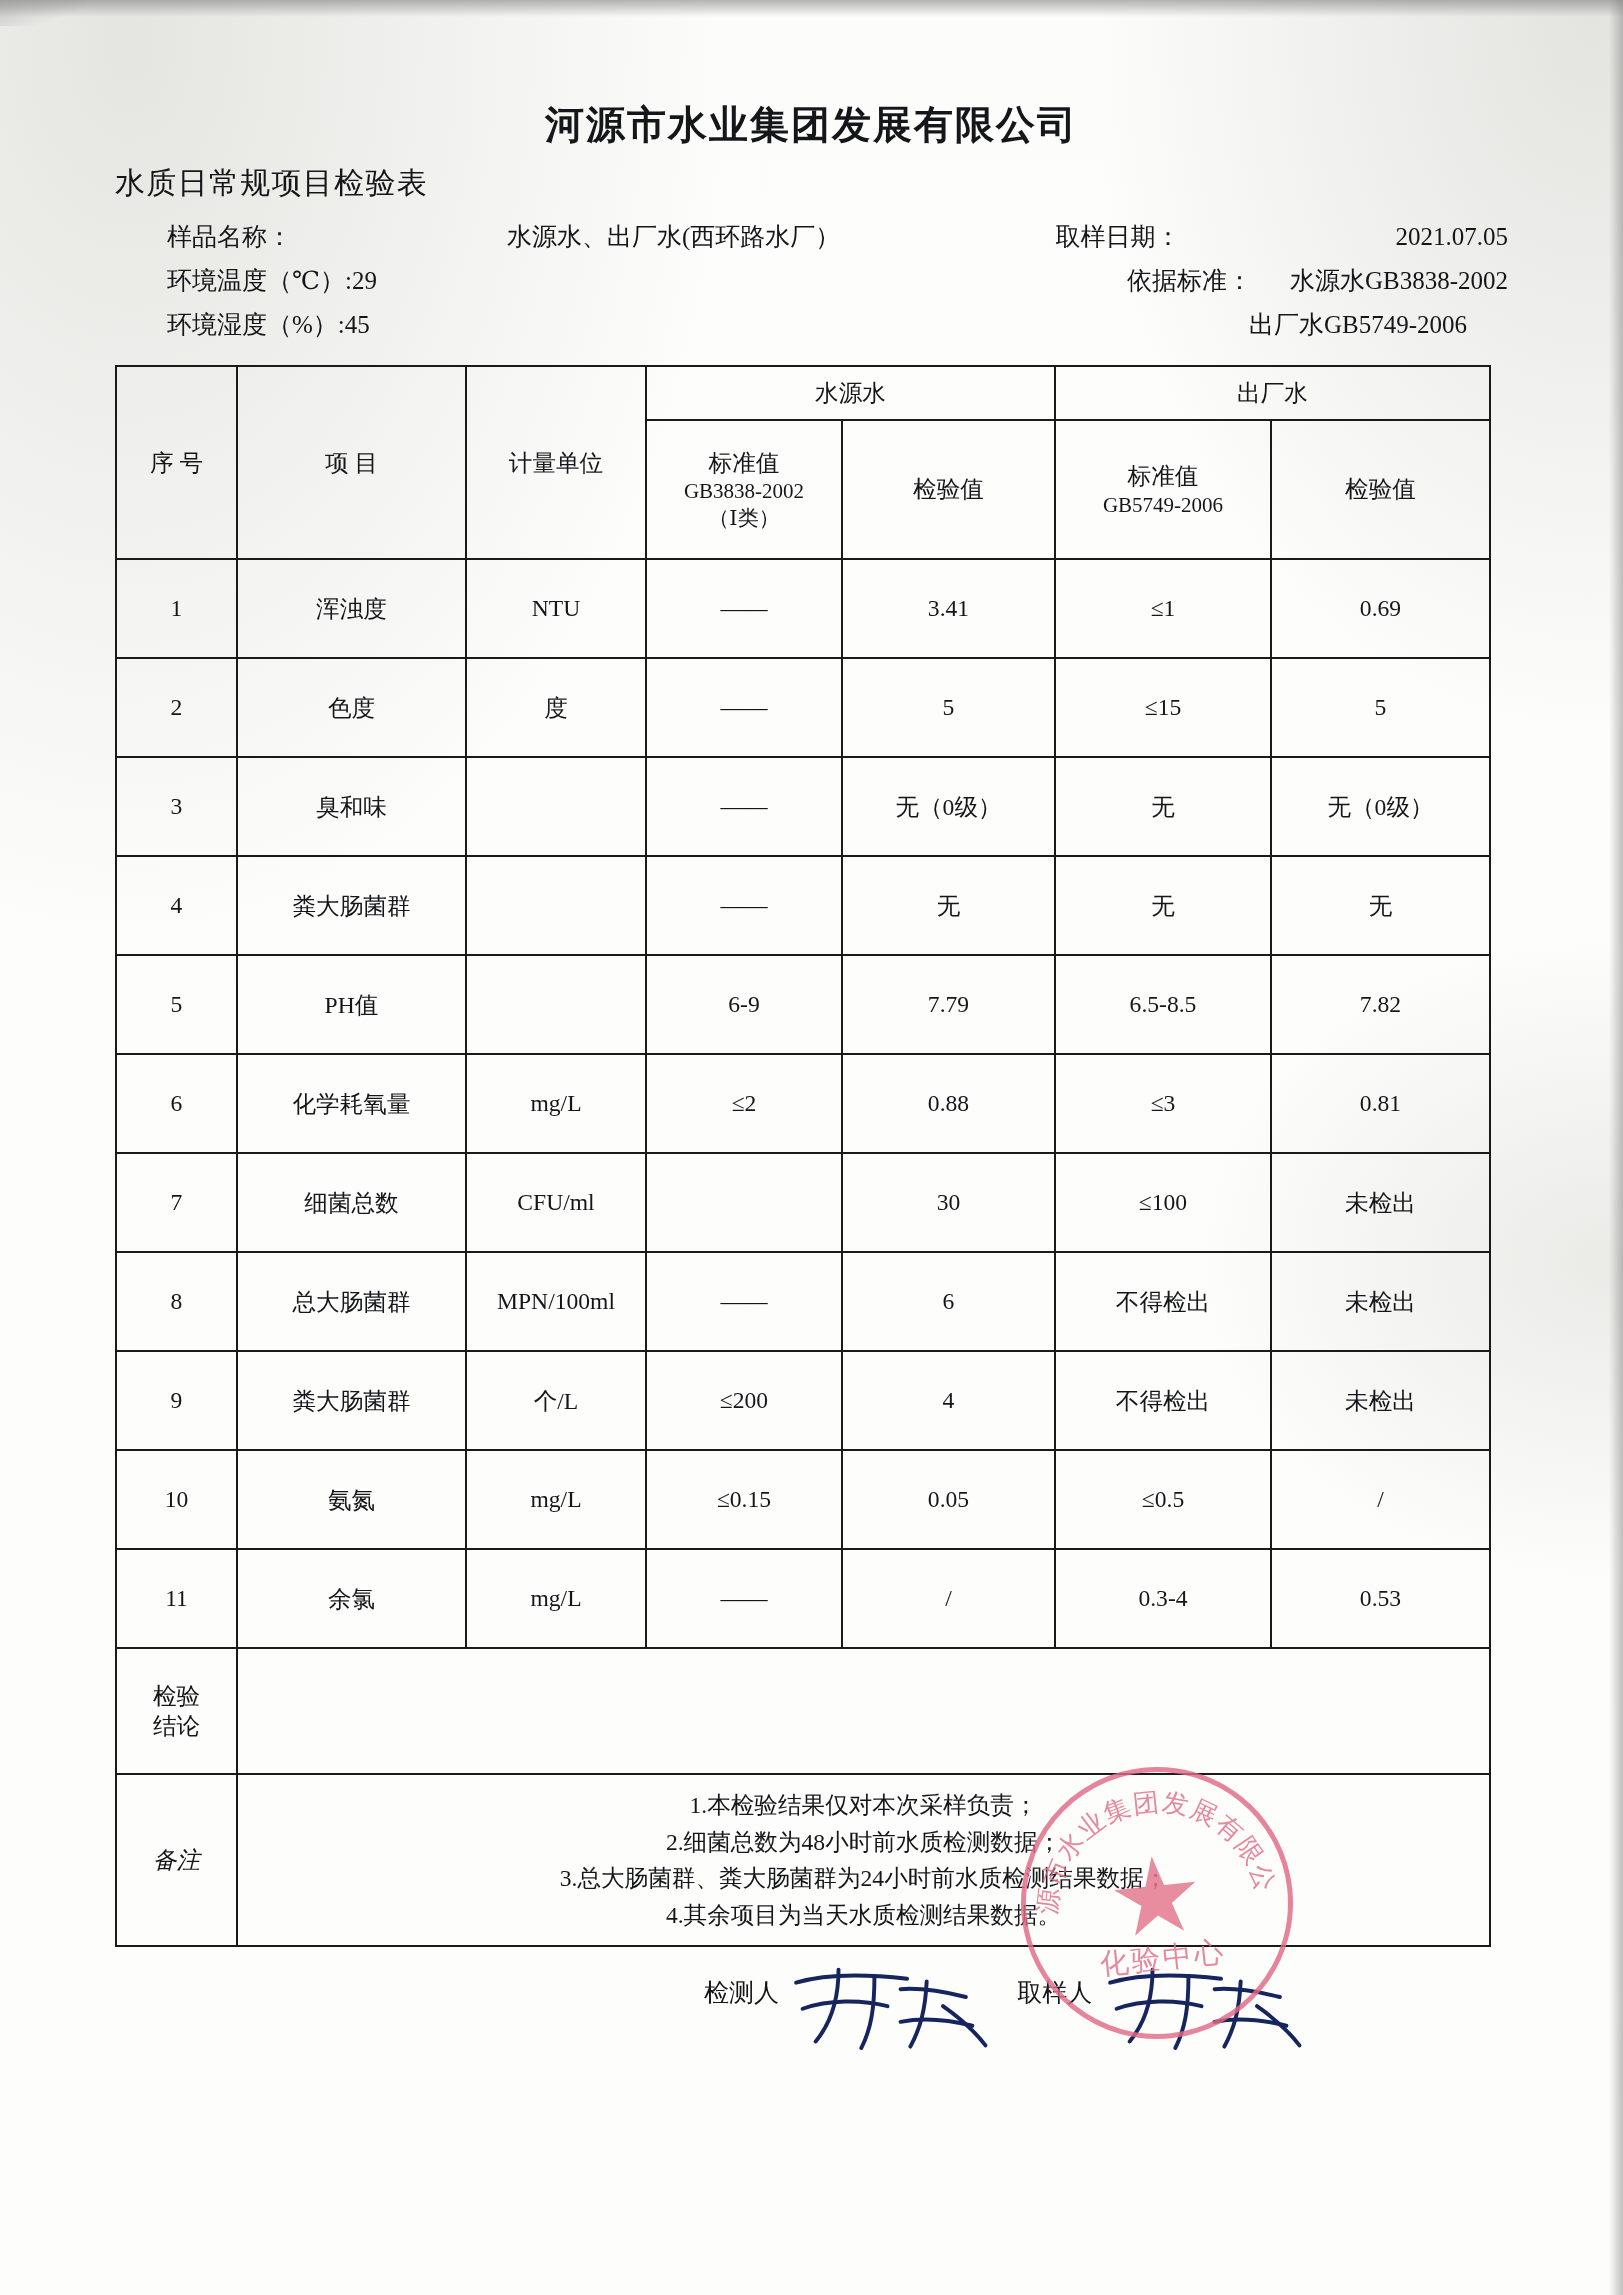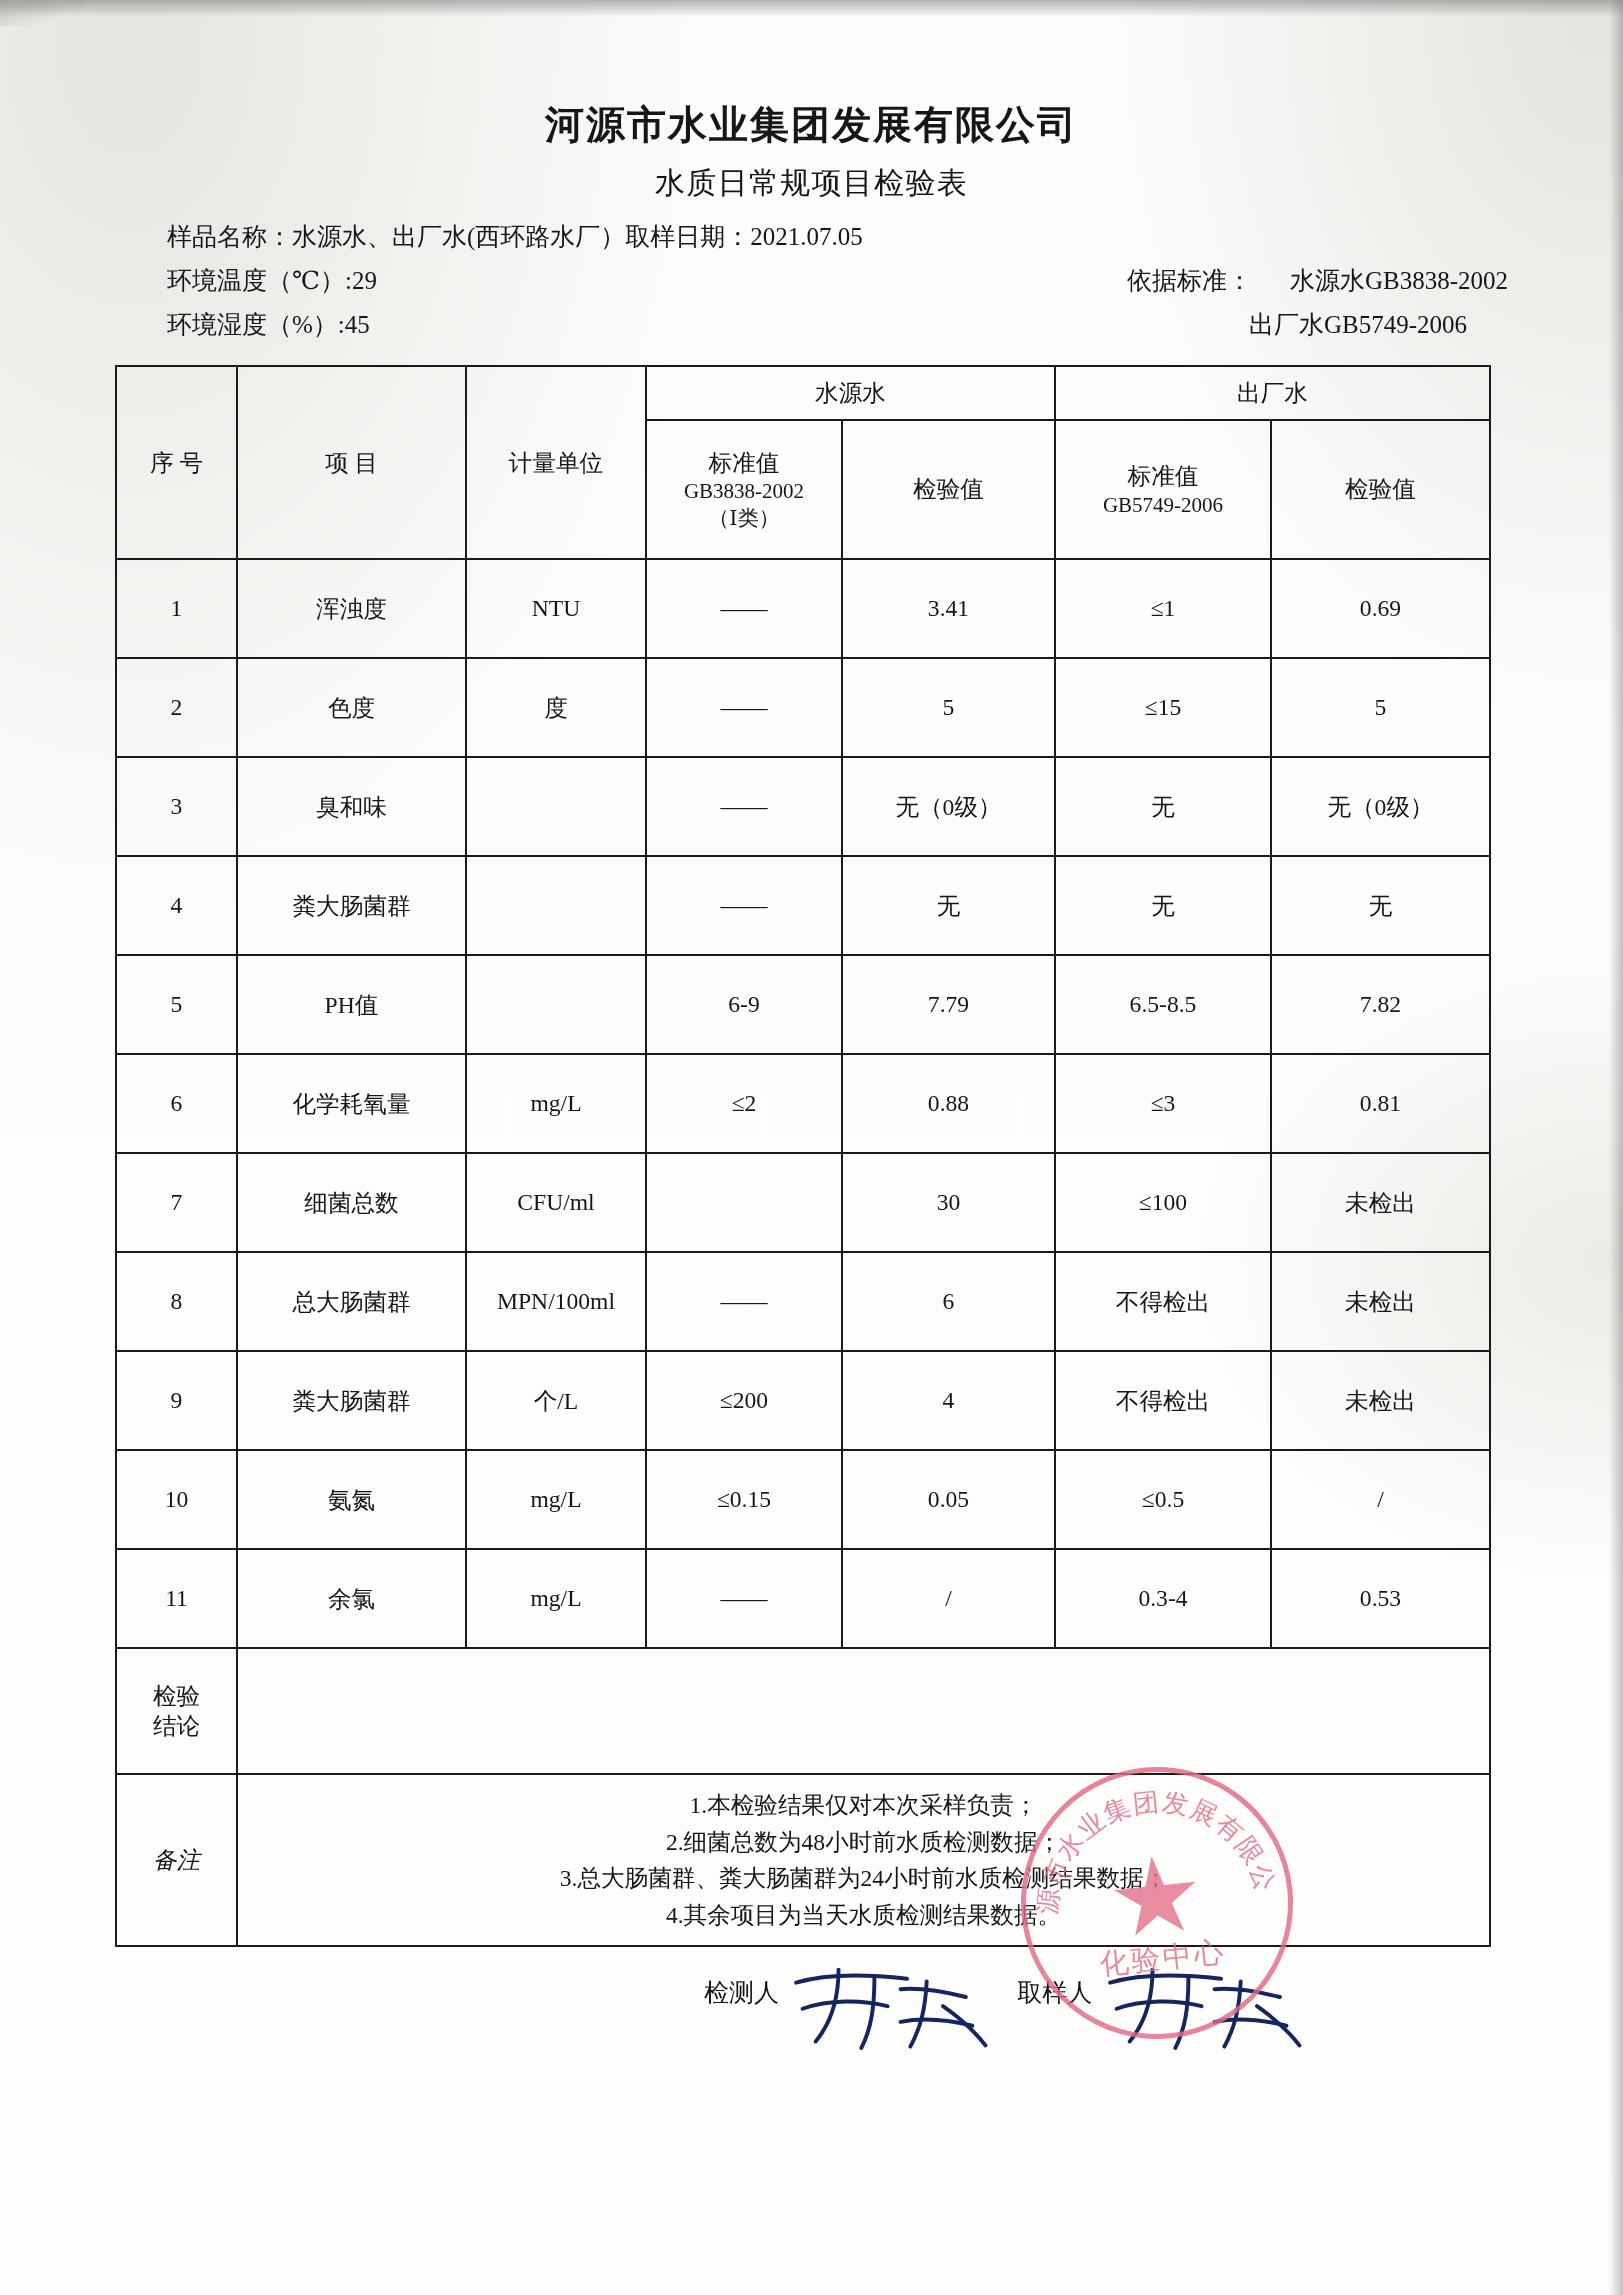--- a/index.html
+++ b/index.html
@@ -57,40 +57,39 @@
 
   .doc-title {
     text-align: center;
     font-size: 39px;
     font-weight: bold;
     letter-spacing: 2px;
     color: #15161a;
     margin: 0 0 10.5px 0;
   }
   .doc-subtitle {
-    text-align: center;
     font-size: 30px;
     color: #15161a;
     margin: 0 0 14.4px 0;
     letter-spacing: 1.3px;
   }
 
   .meta {
     font-size: 25px;
     color: #15161a;
     line-height: 1.5;
   }
   .meta-row {
     display: flex;
     align-items: baseline;
     white-space: nowrap;
   }
   .meta-row .left { padding-left: 52px; }
   .meta-row .spacer { flex: 1 1 auto; }
-  .meta-line-1 { margin-bottom: 6.5px; }
+  .meta-line-1 { margin-bottom: 6.5px; justify-content: space-between; }
   .meta-line-2 { margin-bottom: 6.5px; text-align: right; }
   .meta-line-3 { margin-bottom: 22px; }
   .meta-right-1 { padding-right: 38px; margin-left: 44px; }
   .meta-right-2 { padding-right: 41px; }
 
   table.report {
     border-collapse: collapse;
     width: 1375px;
     table-layout: fixed;
     margin-top: 5.2px;

